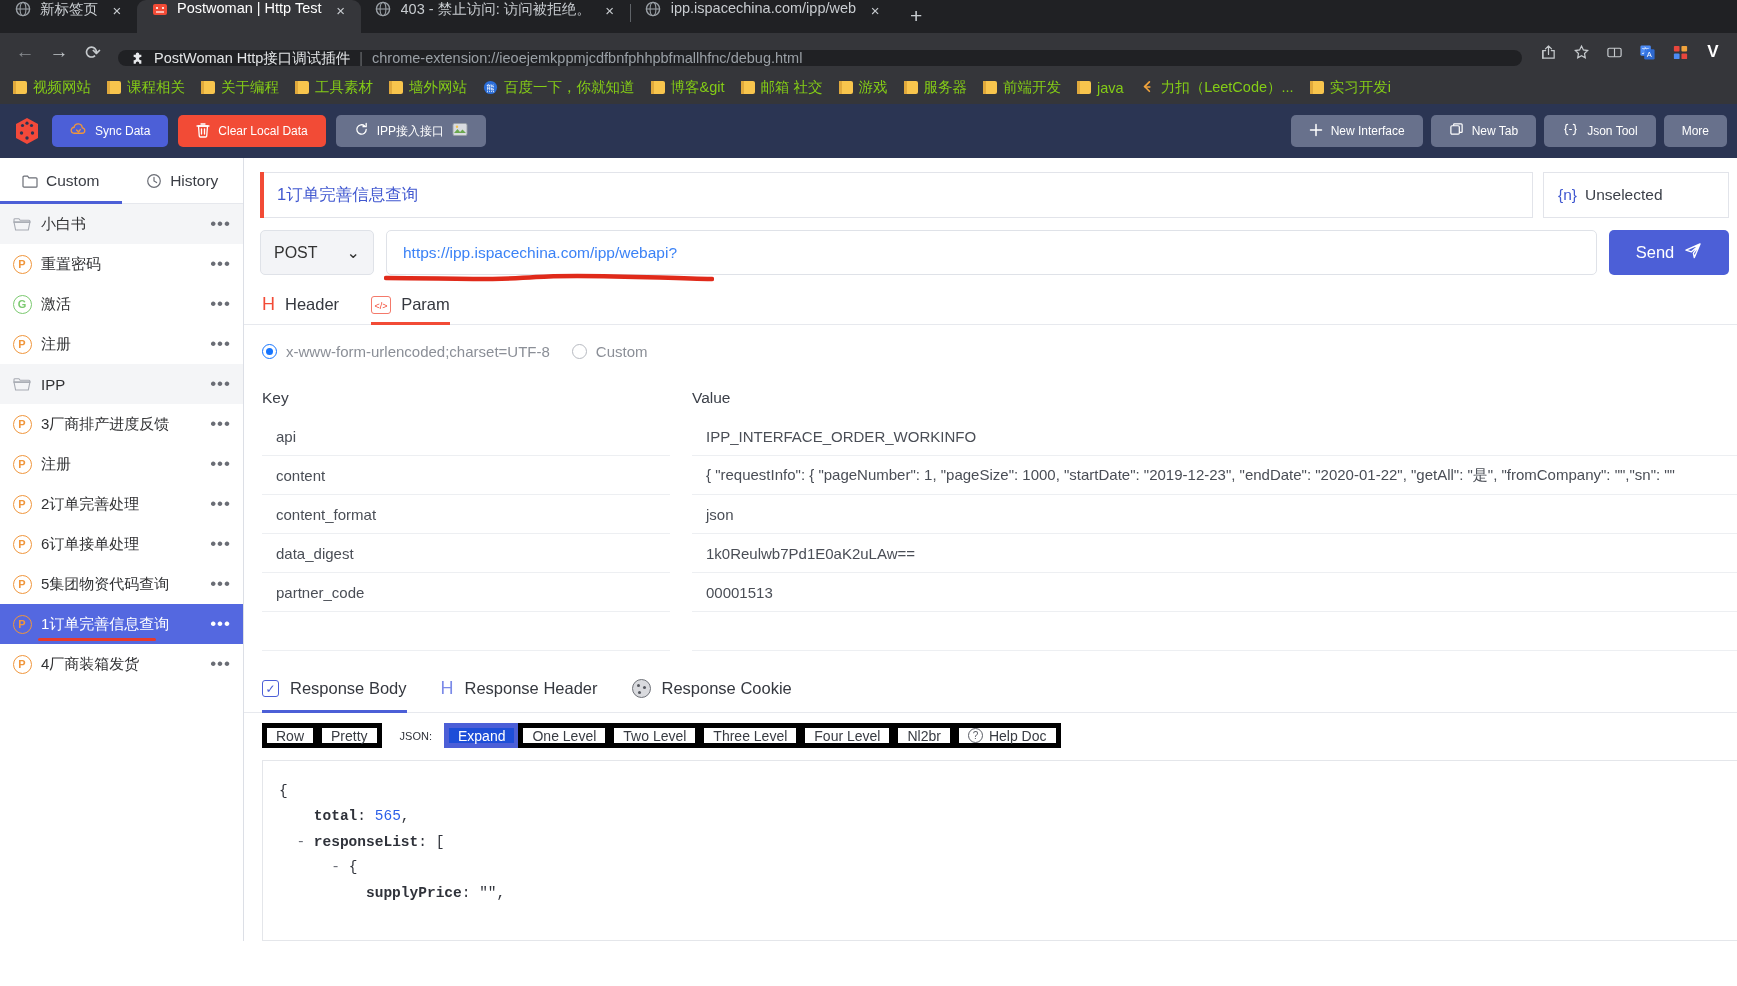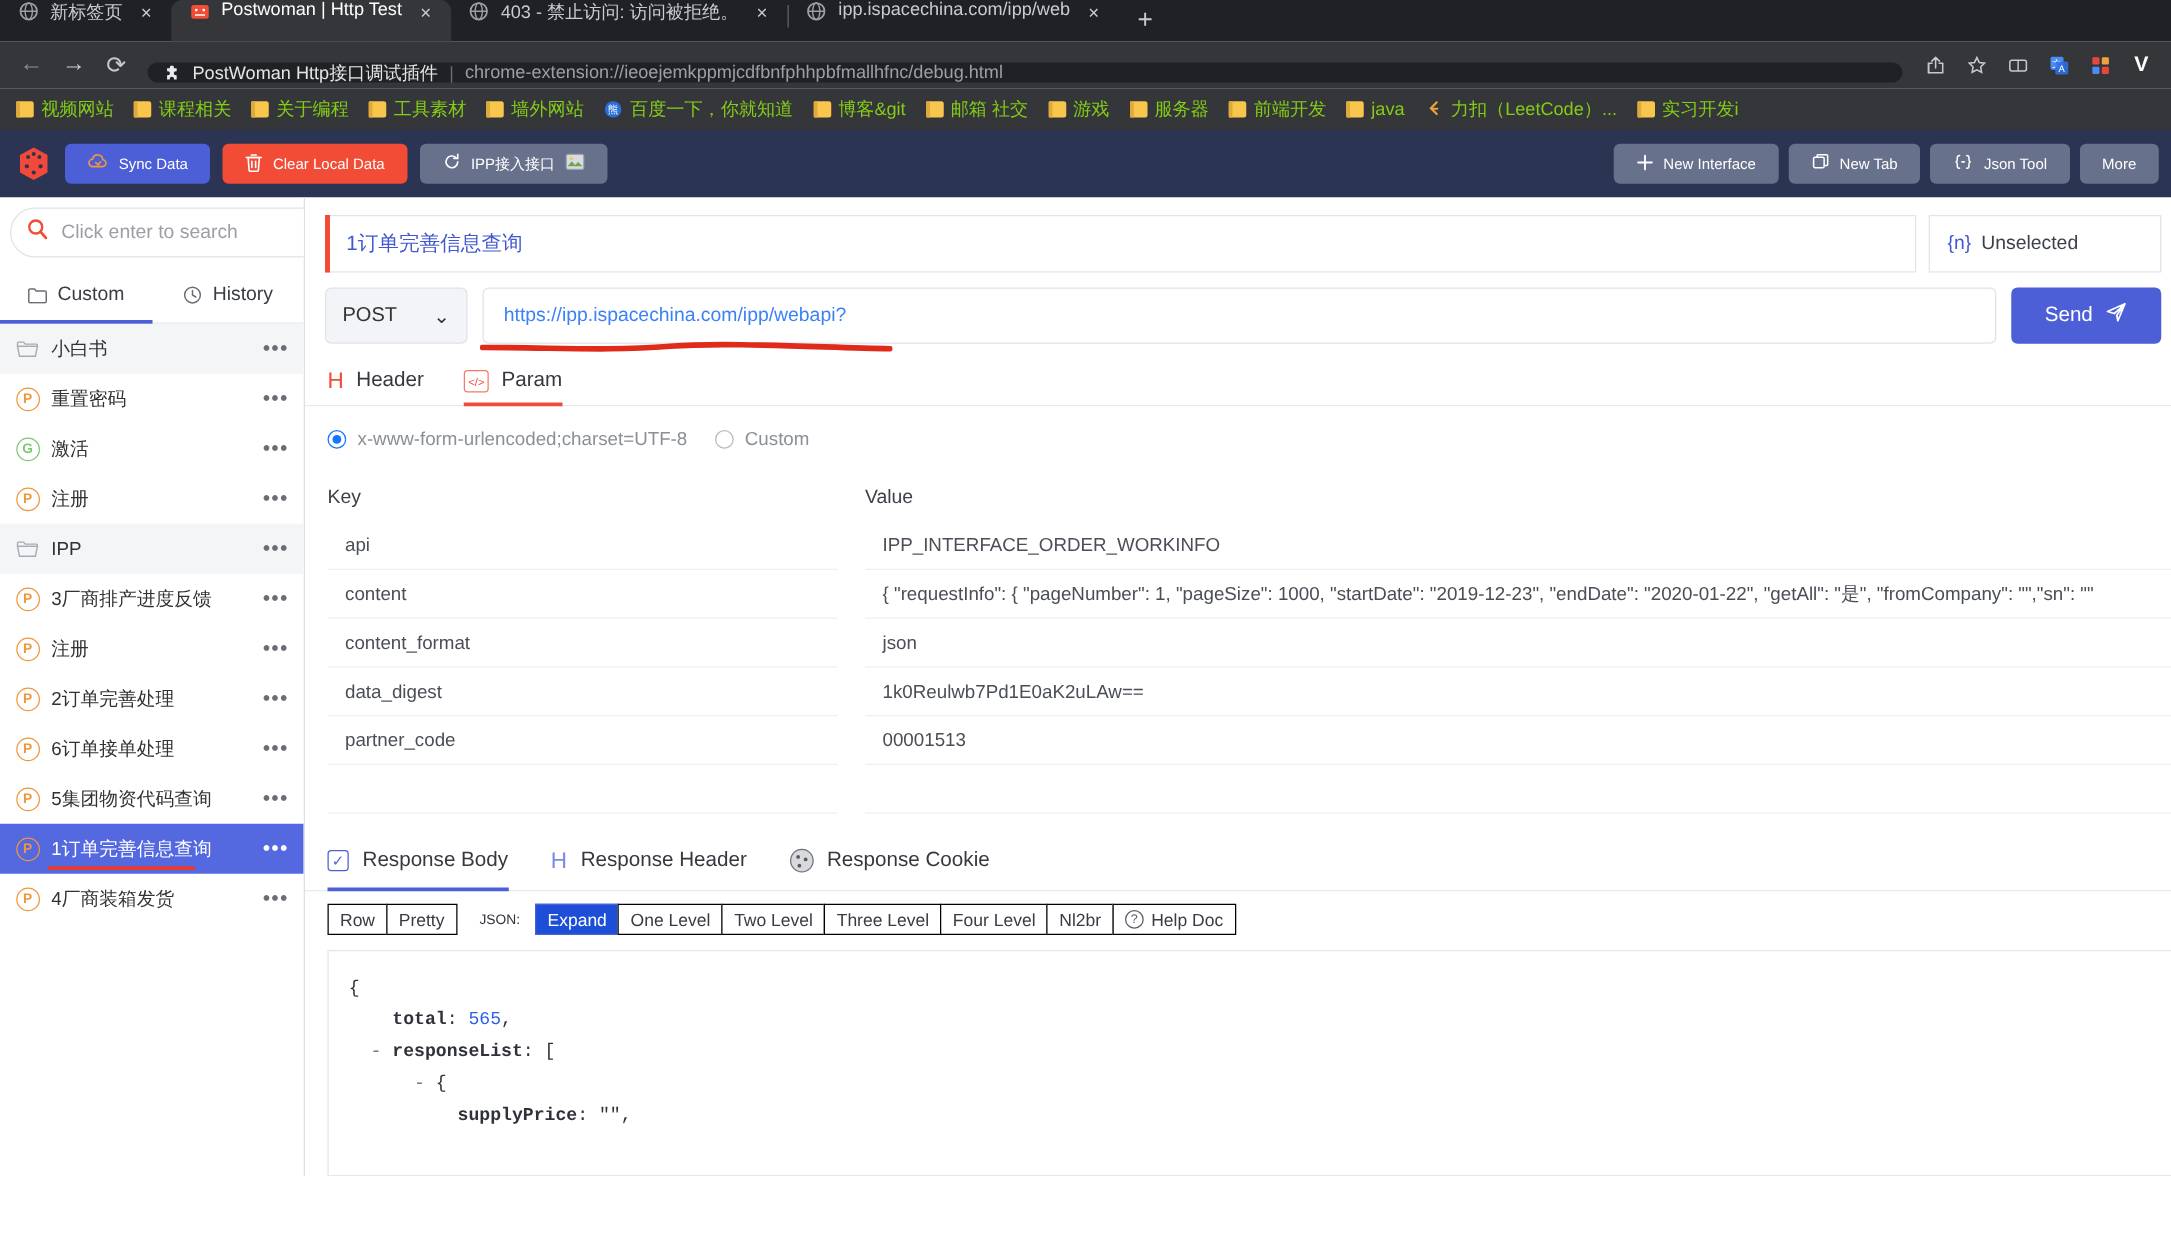--- a/index.html
+++ b/index.html
@@ -474,21 +474,21 @@
   }
 
   .json-bar {
     display: flex; align-items: center;
     gap: 0;
     padding: 10px 0 0 18px;
     font-size: 14px;
   }
   .segbtn {
     height: 25px;
-    border: 1px solid #000000;
+    border: 5px solid #000000;
     display: flex; align-items: center;
     padding: 0 9px;
     color: #383b42;
     background: #fff;
     margin-left: -1px;
     white-space: nowrap;
     text-align: right;
   }
   .segbtn.first { margin-left: 0; }
   .segbtn.on { background: #1d4ed8; color: #fff; border-color: #4c5fd7; }
@@ -785,32 +785,20 @@
     </div>
     <div class="btn btn-ghost">
       <span>More</span>
     </div>
   </div>
 </div>
 
 <div class="body-row">
 
   <div class="sidebar">
-    <div class="search-wrap">
-      <div class="search-box">
-        <span class="search-icon">
-          <svg width="18" height="18" viewBox="0 0 18 18">
-              <circle cx="7.6" cy="7.6" r="5.2" fill="none" stroke="#f24b36" stroke-width="1.9"></circle>
-              <path d="M11.5 11.5l4.2 4.8" stroke="#f24b36" stroke-width="2.2" stroke-linecap="round"></path>
-            </svg>
-        </span>
-        <input class="search-input" value="" placeholder="Click enter to search" style="">
-
-      </div>
-    </div>
 
     <div class="tabs2">
       <div class="tab2 active">
         <span class="t2ico">
           <svg width="16" height="14" viewBox="0 0 16 14">
               <path d="M1 3.2a1 1 0 011-1h3.6l1.3 1.6H14a1 1 0 011 1v7.4a1 1 0 01-1 1H2a1 1 0 01-1-1z" fill="none" stroke="#6b6e76" stroke-width="1.2"></path>
             </svg>
         </span>
         <span>Custom</span>
       </div>

